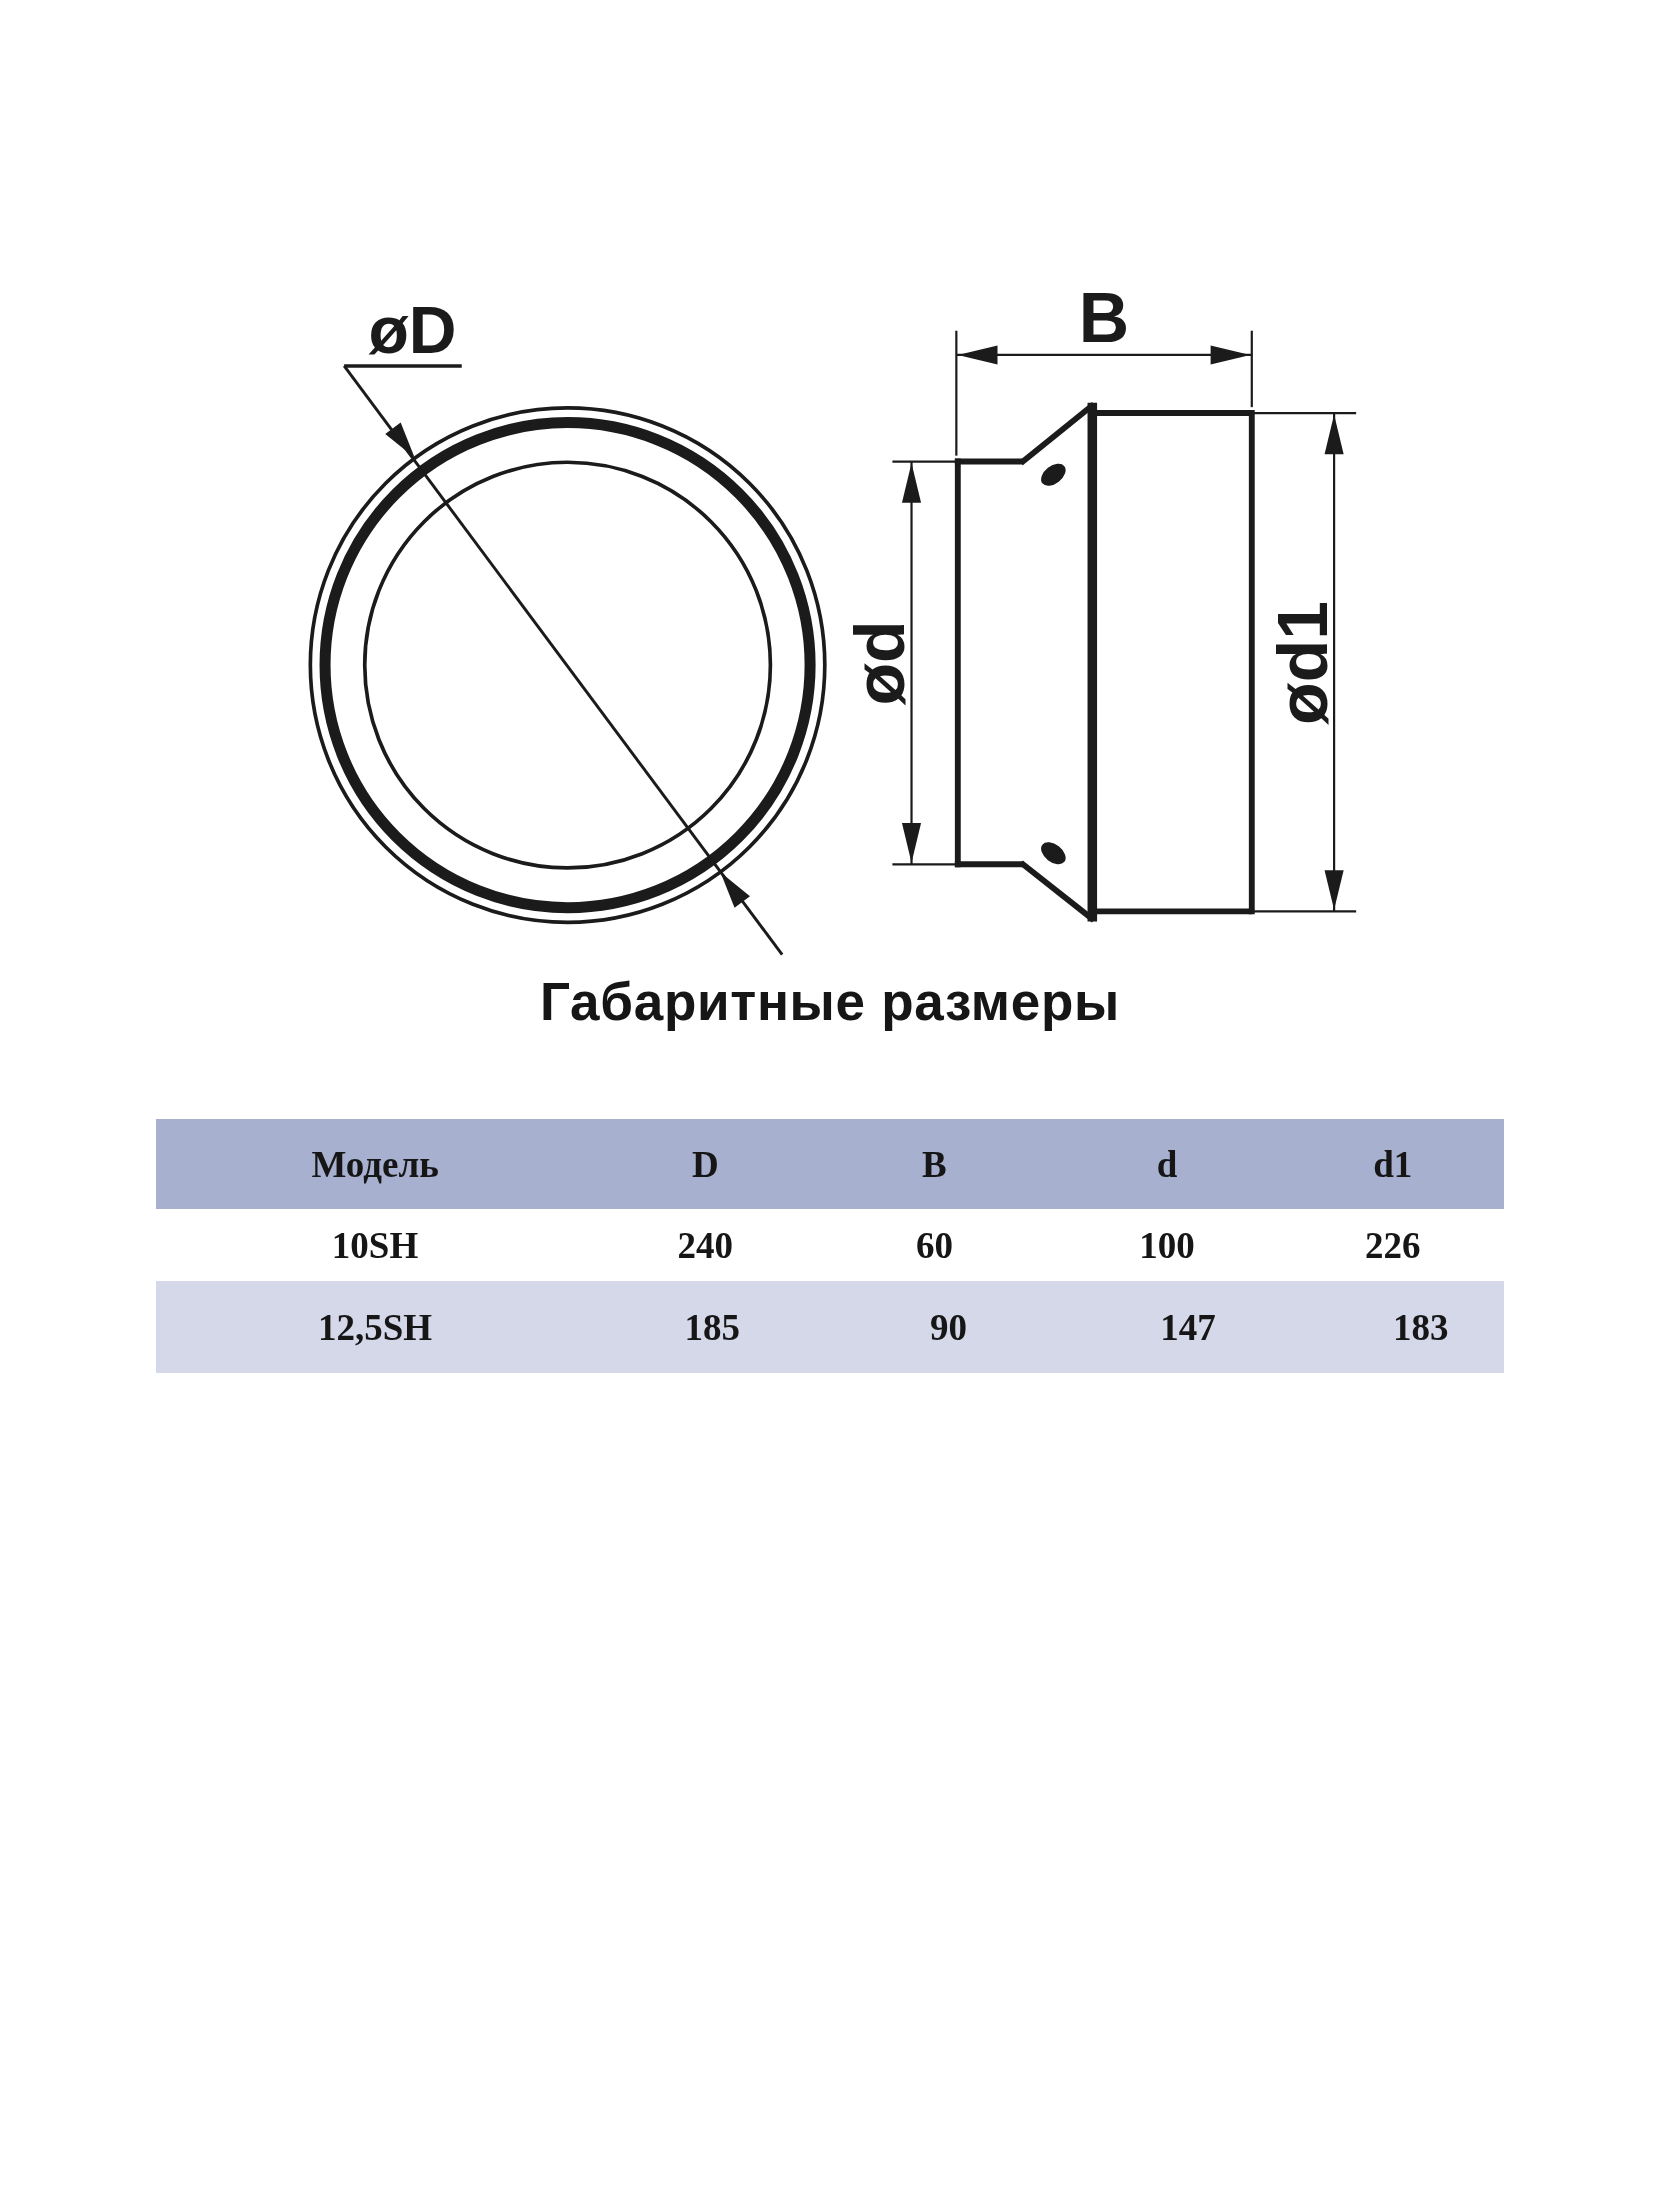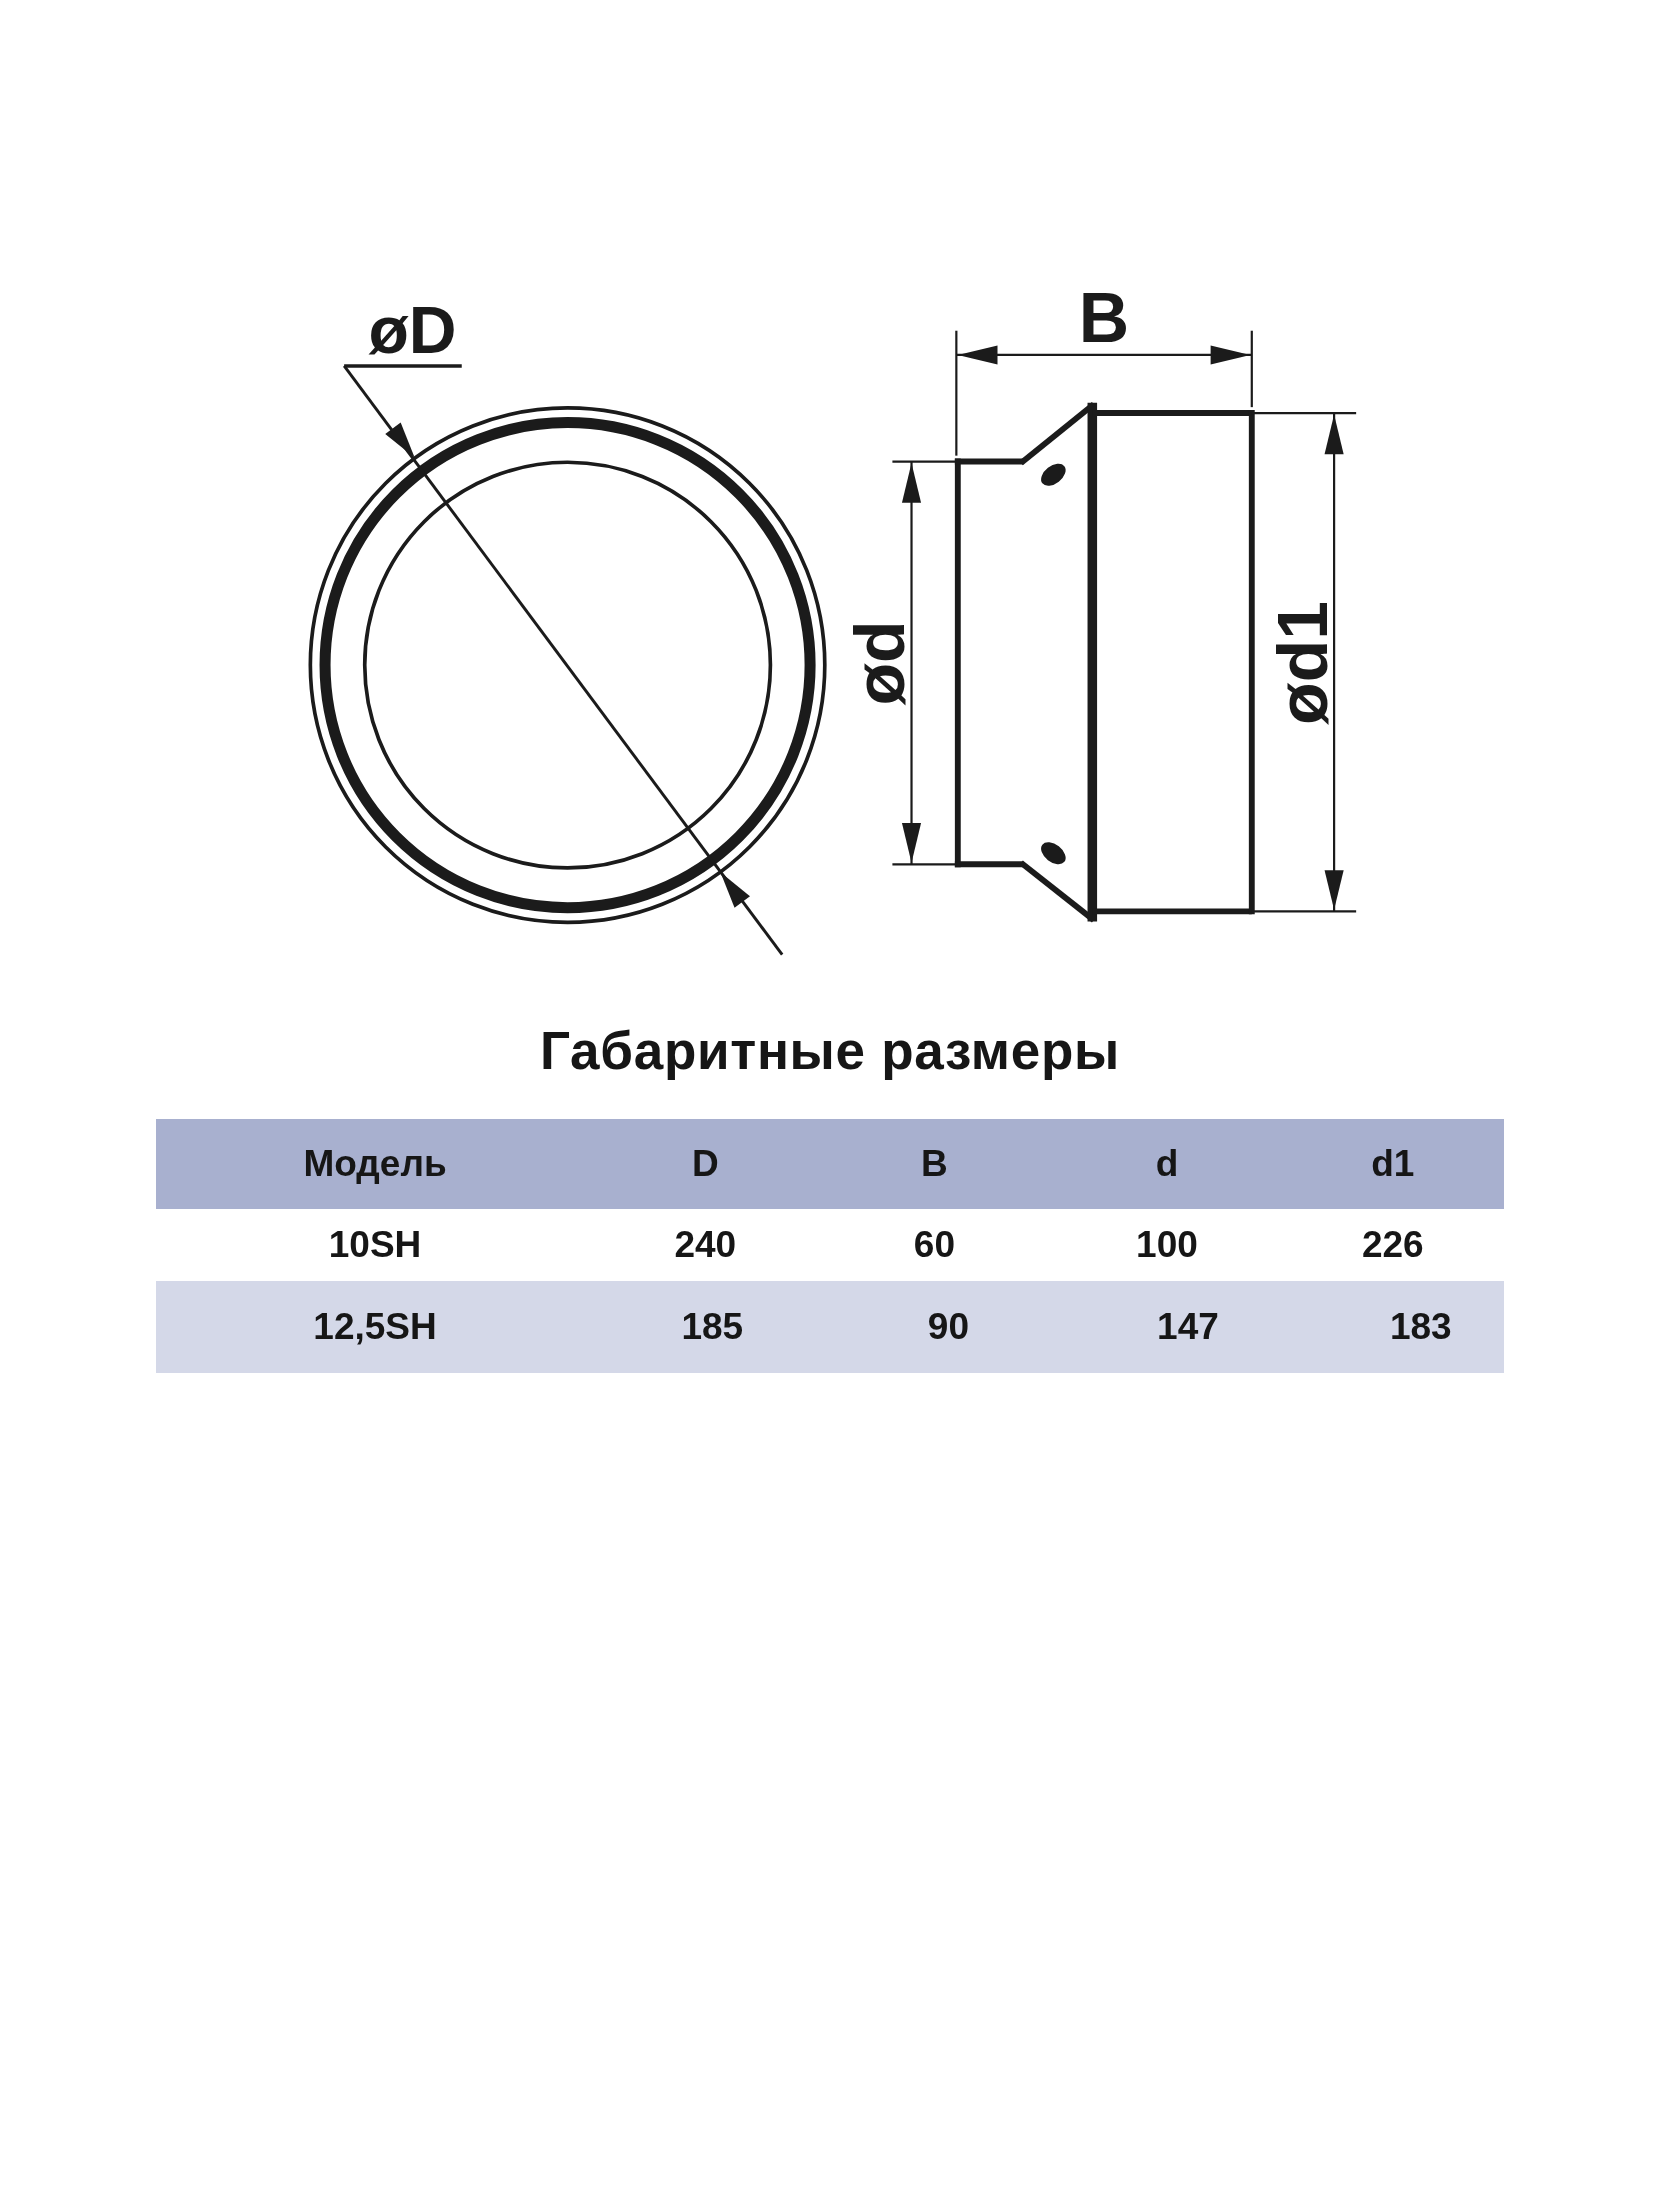--- a/index.html
+++ b/index.html
@@ -9,29 +9,29 @@
     font-family:"Liberation Sans", sans-serif;
     color:var(--text,#161616);
   }
   .drawing-svg{position:absolute;left:0;top:0;}
   .dim-text{
     font-family:"Liberation Sans", sans-serif;
     font-weight:bold;
     fill:var(--line,#1b1b1b);
   }
   .section-title{
-    position:absolute;left:156px;top:1023px;width:1348px;
+    position:absolute;left:156px;top:974px;width:1348px;
     text-align:center;
     font-size:53px;font-weight:bold;line-height:56px;
     letter-spacing:0.7px;
     color:var(--text,#161616);
     white-space:nowrap;
   }
   .dim-table{
-    position:absolute;left:156px;top:1119px;width:1348px;
+    position:absolute;left:156px;top:1119px;width:1348px;font-family:Liberation Serif, serif;
   }
   .t-row{
     display:grid;
     grid-template-columns:32.5% 16.5% 17.5% 17% 16.5%;
     align-items:center;
   }
   .t-row > div{
     text-align:center;
     font-size:37px;font-weight:bold;
     color:var(--text,#161616);

